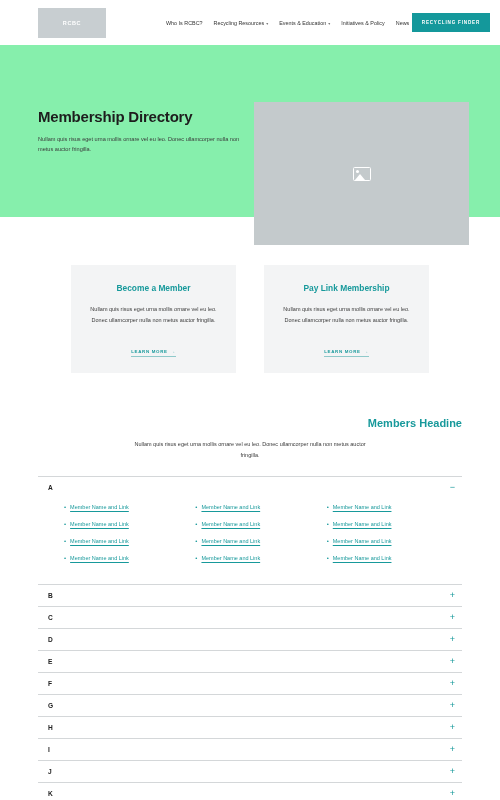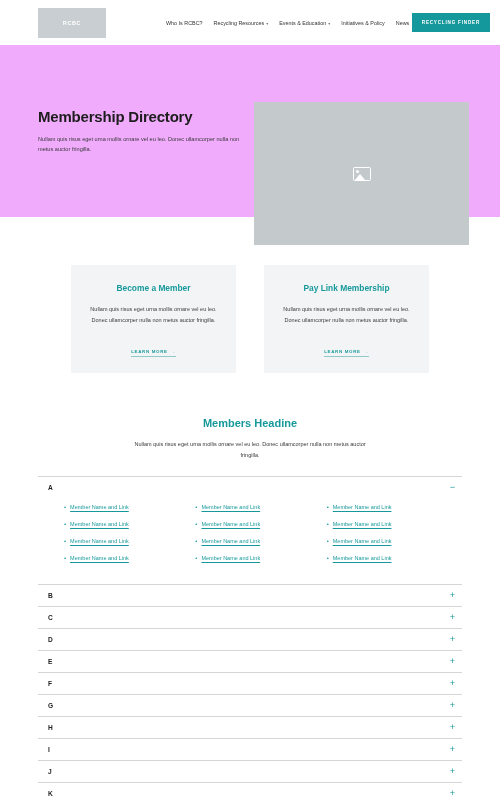--- a/index.html
+++ b/index.html
@@ -67,21 +67,21 @@
     font-weight: 600;
     padding: 7px 10px;
     border: none;
     cursor: pointer;
     white-space: nowrap;
     font-family: "Liberation Sans", sans-serif;
   }
 
   
   .hero {
-    background: #f0abfc;
+    background: #86efac;
     height: 172px;
     display: flex;
     align-items: center;
     padding: 0 30px 0 38px;
     position: relative;
   }
   .hero-copy { width: 215px; flex: none; }
   .hero-title {
     font-size: 15px;
     font-weight: 700;
@@ -166,21 +166,21 @@
     letter-spacing: 0.7px;
     font-weight: 600;
     border-bottom: 0.6px solid #8fc9ca;
     padding-bottom: 1.5px;
     cursor: pointer;
   }
 
   
   .members-section { padding: 44px 38px 0 38px; }
   .members-head {
-    text-align: center;
+    text-align: right;
     color: #17999b;
     font-size: 11px;
     font-weight: 700;
     margin-bottom: 10px;
   }
   .members-sub {
     text-align: center;
     font-size: 5.5px;
     line-height: 1.9;
     color: #3a3a3a;

